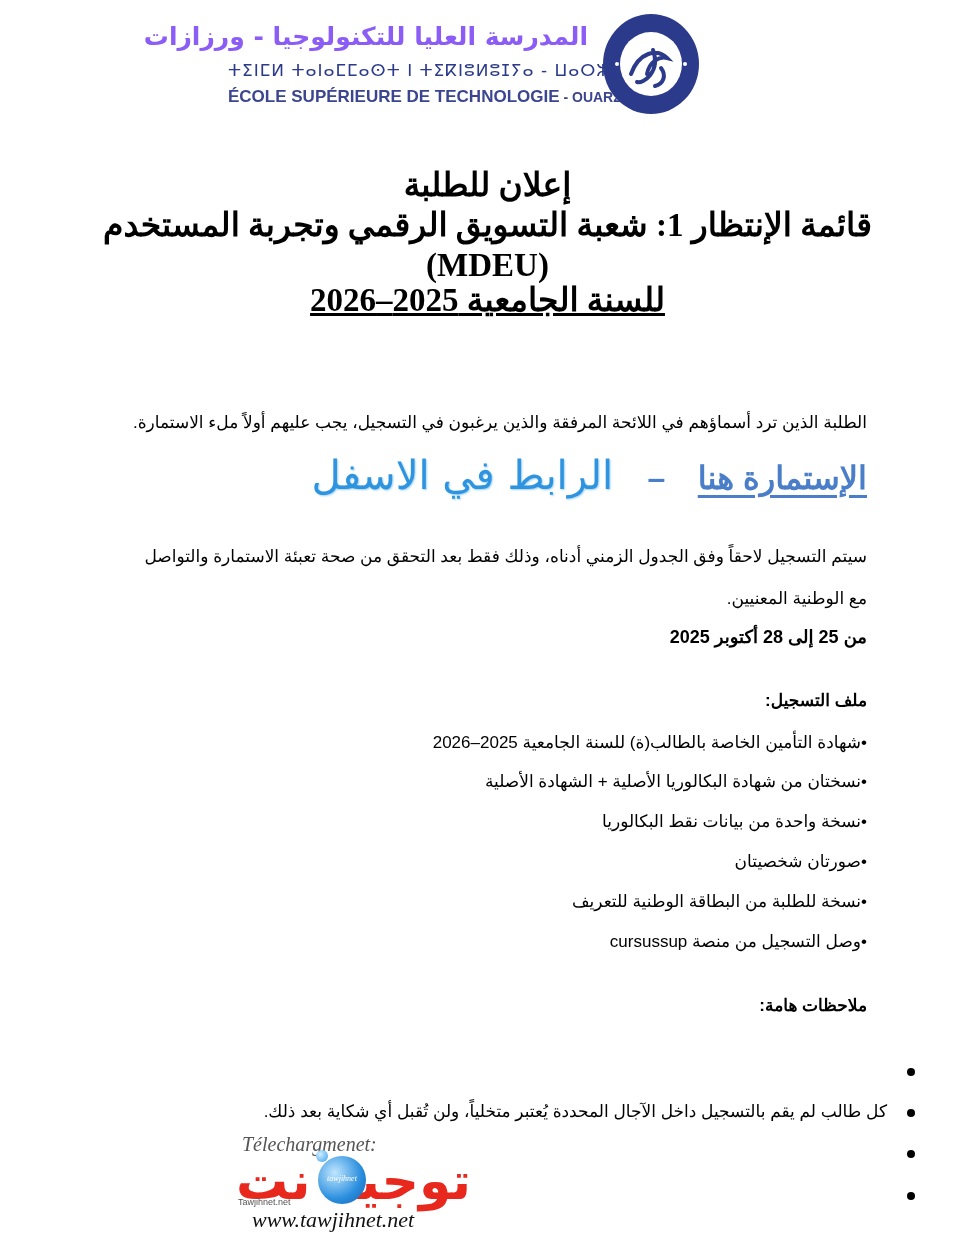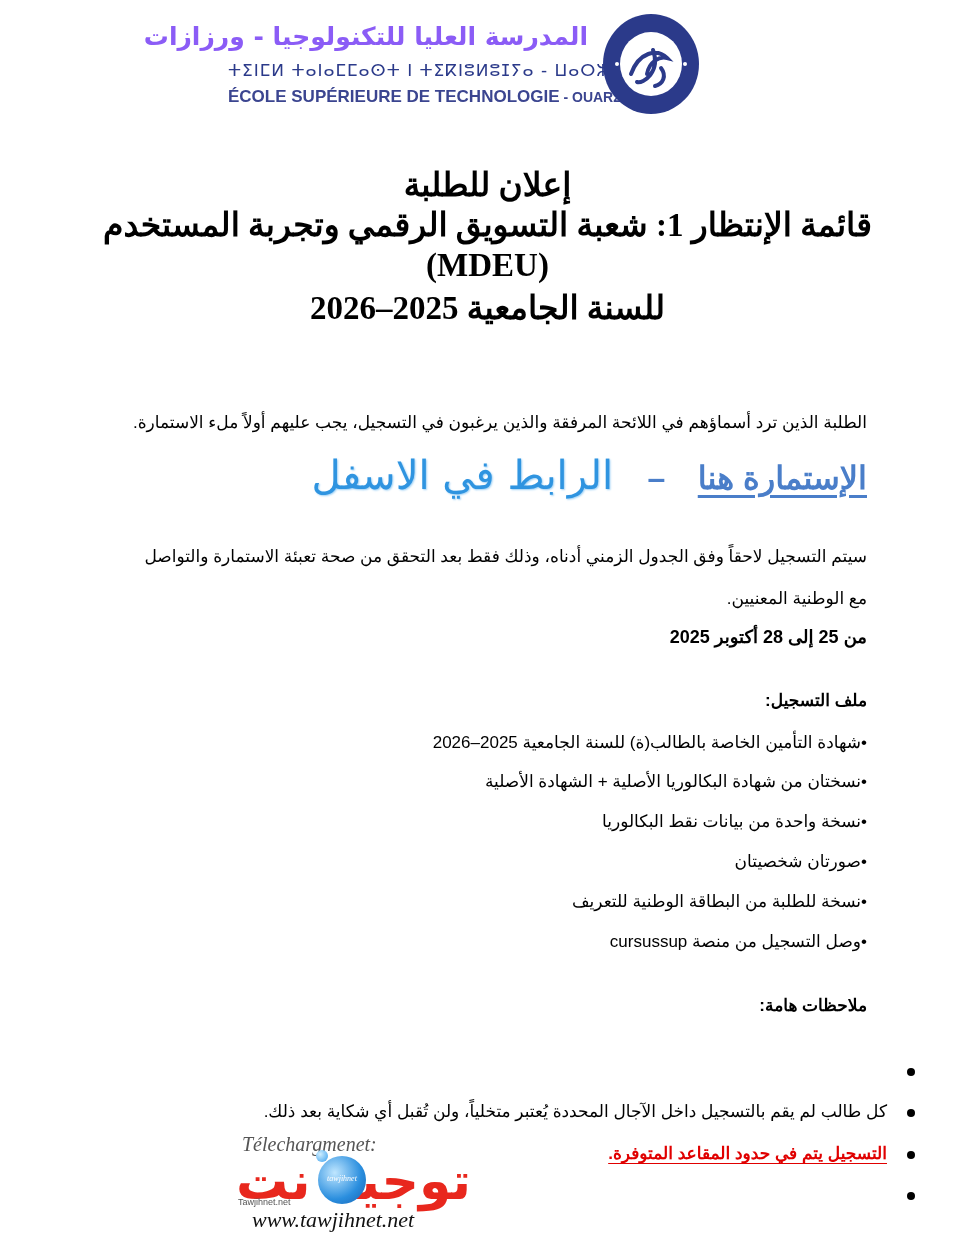--- a/index.html
+++ b/index.html
@@ -50,21 +50,21 @@
     <ellipse cx="50" cy="52" rx="31" ry="32" fill="#ffffff"></ellipse>
     <path d="M30 62 C38 40, 56 36, 66 46 C58 44, 48 50, 46 62 M52 38 C60 60,42 72,36 70 M60 56 C66 64,62 72,54 74" stroke="#2b3a8a" stroke-width="4" fill="none" stroke-linecap="round"></path>
     <circle cx="16" cy="52" r="2" fill="#fff"></circle>
     <circle cx="84" cy="52" r="2" fill="#fff"></circle>
   </svg>
 </div>
 
 <div class="abs title rtl" style="top:165px;">إعلان للطلبة</div>
 <div class="abs title rtl" style="top:205px;">قائمة الإنتظار 1: شعبة التسويق الرقمي وتجربة المستخدم</div>
 <div class="abs title" style="top:245px;">(MDEU)</div>
-<div class="abs title rtl" style="top:288px;">للسنة الجامعية 2025–2026</div>
+<div class="abs title rtl" style="top:280px;text-decoration:underline;">للسنة الجامعية 2025–2026</div>
 
 <div class="abs para" style="top:412px;">الطلبة الذين ترد أسماؤهم في اللائحة المرفقة والذين يرغبون في التسجيل، يجب عليهم أولاً ملء الاستمارة.</div>
 
 <div class="abs link-row">
   <span class="link-text">الإستمارة هنا</span>
   <span style="font-size:32px; color:#4a7ec9; font-weight:bold; margin-right:28px;">–</span>
   <span class="link-deco">الرابط في الاسفل</span>
 </div>
 
 <div class="abs para" style="top:546px;">سيتم التسجيل لاحقاً وفق الجدول الزمني أدناه، وذلك فقط بعد التحقق من صحة تعبئة الاستمارة والتواصل</div>
@@ -75,21 +75,21 @@
 <div class="abs list-item" style="top:732px;">•شهادة التأمين الخاصة بالطالب(ة) للسنة الجامعية 2025–2026</div>
 <div class="abs list-item" style="top:771px;">•نسختان من شهادة البكالوريا الأصلية + الشهادة الأصلية</div>
 <div class="abs list-item" style="top:811px;">•نسخة واحدة من بيانات نقط البكالوريا</div>
 <div class="abs list-item" style="top:851px;">•صورتان شخصيتان</div>
 <div class="abs list-item" style="top:891px;">•نسخة للطلبة من البطاقة الوطنية للتعريف</div>
 <div class="abs list-item" style="top:931px;">•وصل التسجيل  من منصة cursussup</div>
 
 <div class="abs para bold-ar" style="top:995px;">ملاحظات هامة:</div>
 <div class="abs note" style="top:1061px; right:60px;"><span class="dot"></span></div>
 <div class="abs note" style="top:1101px; right:60px;"><span class="dot"></span><span>كل طالب لم يقم بالتسجيل داخل الآجال المحددة يُعتبر متخلياً، ولن تُقبل أي شكاية بعد ذلك.</span></div>
-<div class="abs note" style="top:1143px; right:60px;"><span class="dot"></span><span class="red-ul">التسجيل يتم في حدود المقاعد المتوفرة.</span></div>
+<div class="abs note" style="top:1143px; right:60px;"><span class="dot"></span></div>
 <div class="abs note" style="top:1185px; right:60px;"><span class="dot"></span></div>
 
 <div class="abs tele">Télechargmenet:</div>
 <div class="abs tawj">توجيه نت</div>
 <div class="abs orb"></div>
 <div class="abs orb-small"></div>
 <div class="abs orb-label">tawjihnet</div>
 <div class="abs tnet">Tawjihnet.net</div>
 <div class="abs www">www.tawjihnet.net</div>
 

